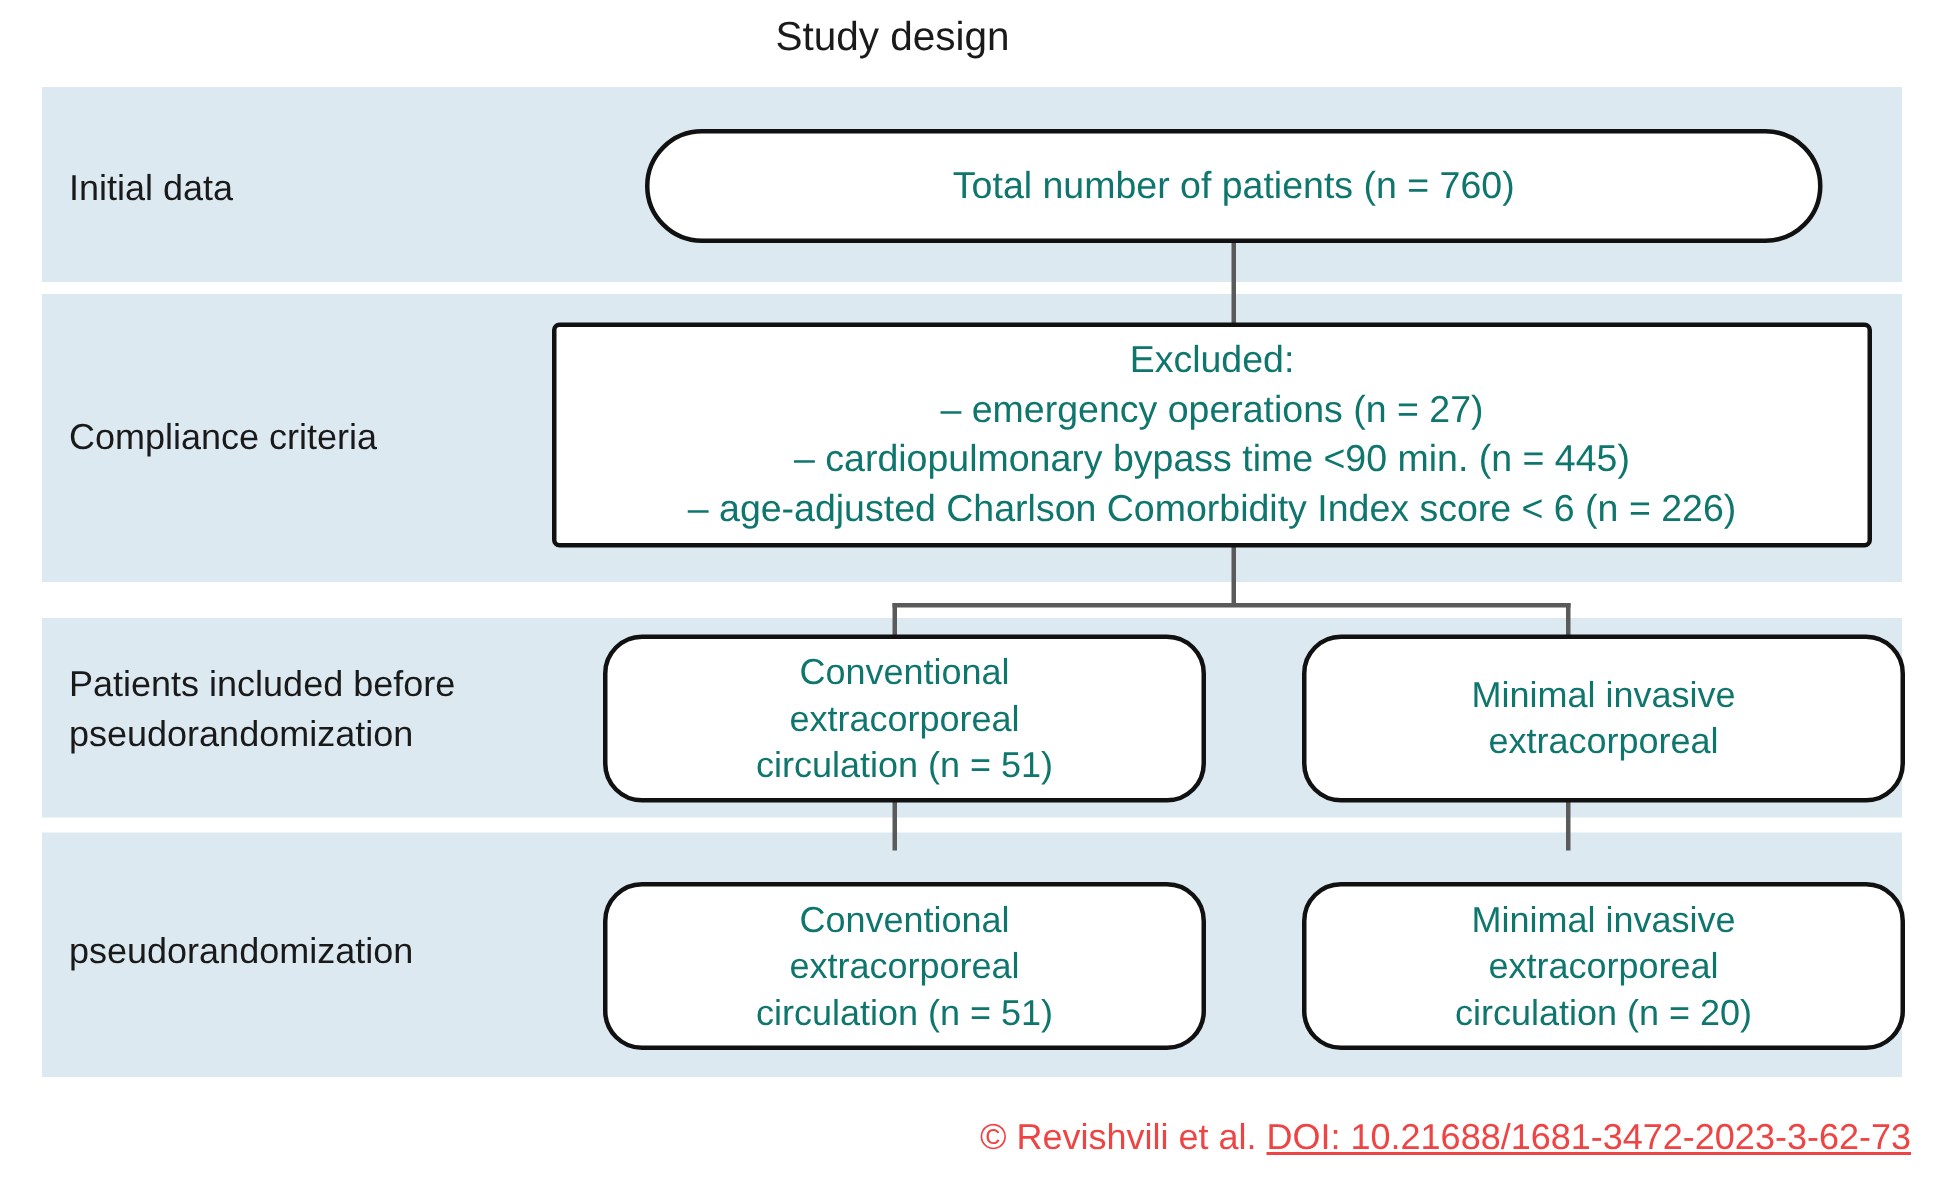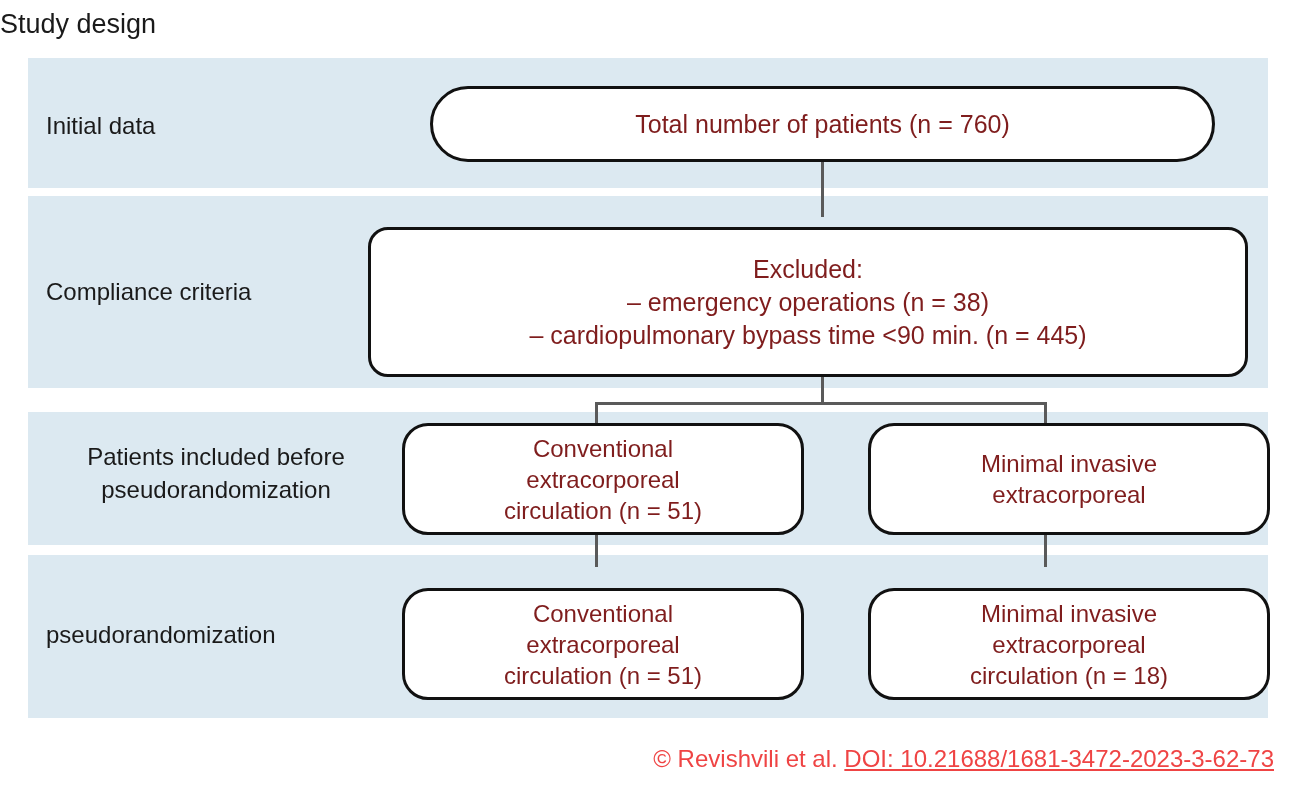--- a/index.html
+++ b/index.html
@@ -18,21 +18,21 @@
     background: #ffffff;
     overflow: hidden;
   }
 
   
   #chart-title {
     position: absolute;
     left: 0;
     top: 8px;
     width: 1190px;
-    text-align: left;
+    text-align: center;
     font-size: 27px;
     line-height: 32px;
     color: #1a1a1a;
     white-space: nowrap;
   }
 
   
   .band {
     position: absolute;
     left: 28px;
@@ -49,21 +49,21 @@
     position: absolute;
     left: 46px;
     width: 340px;
     font-size: 24px;
     line-height: 33px;
     color: #1a1a1a;
     text-align: left;
   }
   .row-label.l1 { top: 109px; }
   .row-label.l2 { top: 275px; }
-  .row-label.l3 { top: 440px; text-align: center; }
+  .row-label.l3 { top: 440px; }
   .row-label.l4 { top: 585px; }
 
   
   .conn {
     position: absolute;
     background: #5a5a5a;
   }
   .conn-v { width: 3px; }
   .conn-h { height: 3px; }
 
@@ -83,31 +83,31 @@
   
   .node {
     position: absolute;
     background: #ffffff;
     border: 3px solid #111111;
     box-sizing: border-box;
     display: flex;
     align-items: center;
     justify-content: center;
     text-align: center;
-    color: #7f1d1d;
+    color: #0f766e;
   }
   #node-total {
     left: 430px; top: 86px; width: 785px; height: 76px;
     border-radius: 38px;
     font-size: 25px;
     line-height: 30px;
   }
   #node-excluded {
-    left: 368px; top: 227px; width: 880px; height: 150px;
-    border-radius: 20px;
+    left: 368px; top: 215px; width: 880px; height: 150px;
+    border-radius: 5px;
     font-size: 25px;
     line-height: 33px;
     flex-direction: column;
     padding: 4px 10px;
   }
   #node-excluded .line { display: block; white-space: nowrap; }
 
   .node-branch {
     width: 402px; height: 112px;
     border-radius: 26px;
@@ -163,22 +163,23 @@
   <div class="conn conn-v" id="conn-drop-right"></div>
   <div class="conn conn-v" id="conn-link-left"></div>
   <div class="conn conn-v" id="conn-link-right"></div>
 
   <div class="node" id="node-total">
     <span>Total number of patients  (n = 760)</span>
   </div>
 
   <div class="node" id="node-excluded">
     <span class="line">Excluded:</span>
-    <span class="line">– emergency operations (n = 38)</span>
+    <span class="line">– emergency operations (n = 27)</span>
     <span class="line">– cardiopulmonary bypass time &lt;90 min. (n = 445)</span>
+    <span class="line">– age-adjusted Charlson Comorbidity Index score &lt; 6 (n = 226)</span>
   </div>
 
   <div class="node node-branch" id="node-conv-before">
     <span class="line">Conventional</span>
     <span class="line">extracorporeal</span>
     <span class="line">circulation (n = 51)</span>
   </div>
 
   <div class="node node-branch" id="node-mice-before">
     <span class="line">Minimal invasive</span>
@@ -187,20 +188,20 @@
 
   <div class="node node-branch" id="node-conv-after">
     <span class="line">Conventional</span>
     <span class="line">extracorporeal</span>
     <span class="line">circulation (n = 51)</span>
   </div>
 
   <div class="node node-branch" id="node-mice-after">
     <span class="line">Minimal invasive</span>
     <span class="line">extracorporeal</span>
-    <span class="line">circulation (n = 18)</span>
+    <span class="line">circulation (n = 20)</span>
   </div>
 
   <div id="credit">
     <span>© Revishvili et al. </span><span id="credit-doi">DOI: 10.21688/1681-3472-2023-3-62-73</span>
   </div>
 
 </div>
 
 </body></html>

